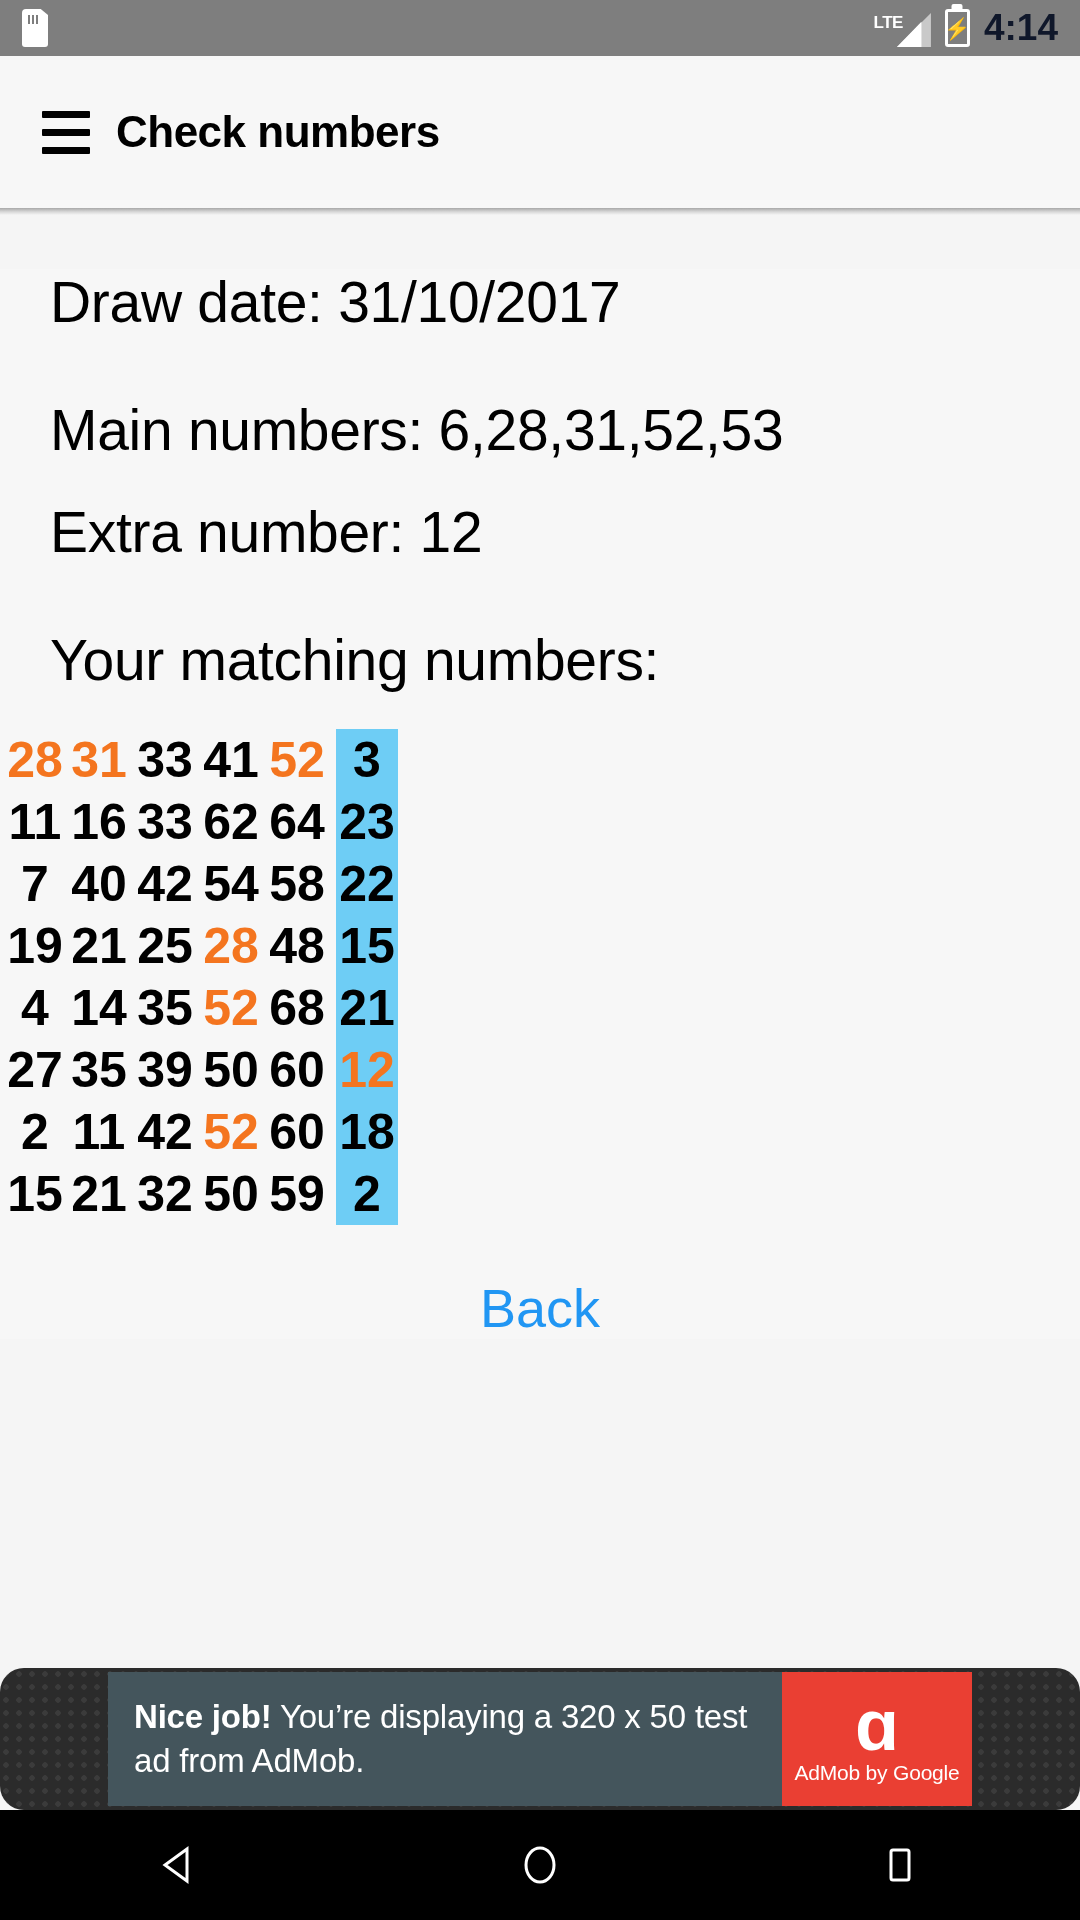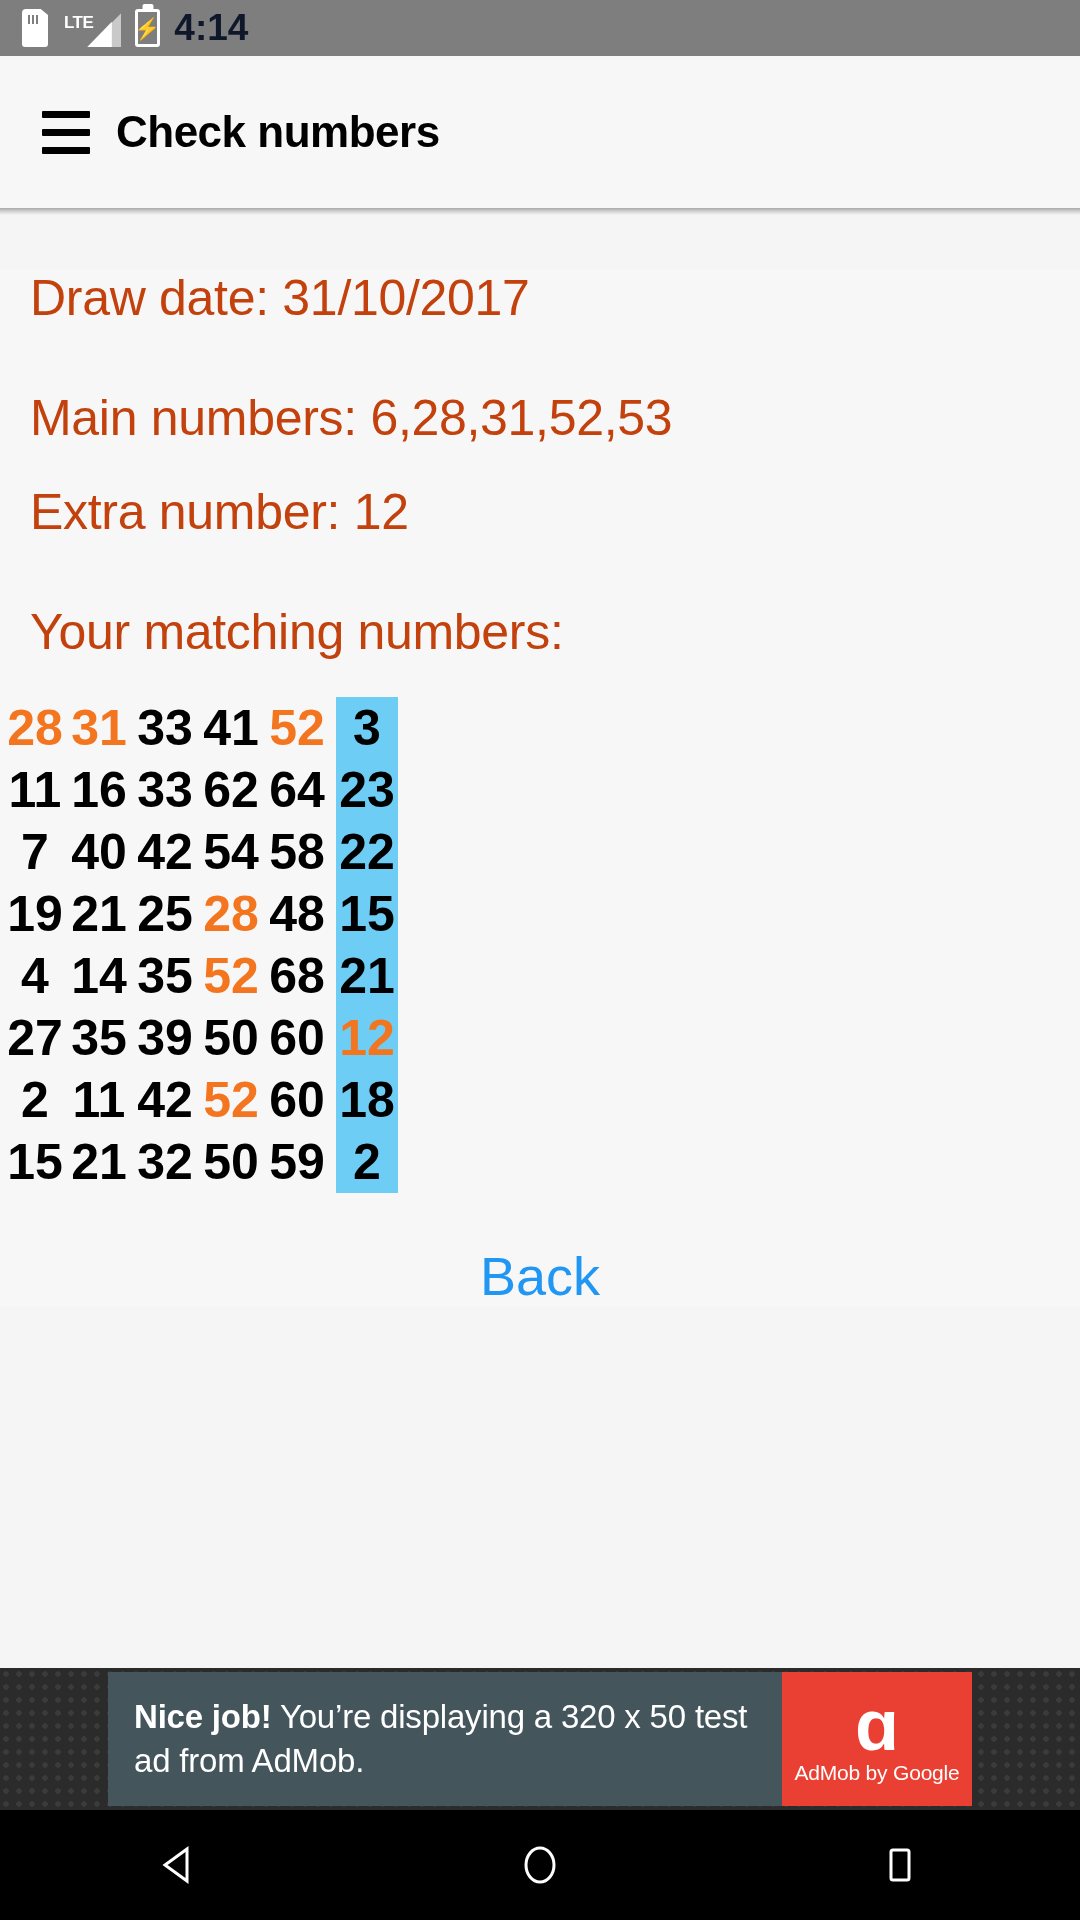--- a/index.html
+++ b/index.html
@@ -7,21 +7,21 @@
     width: 1080px; height: 1920px;
     background: #000;
     font-family: "Liberation Sans", sans-serif;
     overflow: hidden;
   }
   #screen { position: relative; width: 1080px; height: 1920px; background: #f5f5f5; }
 
   
   .statusbar {
     height: 56px; background: #7e7e7e;
-    display: flex; align-items: center; 
+    display: flex; align-items: center; justify-content: space-between;
     padding: 0 22px;
     gap: 16px;
   }
   .sb-right { display: flex; align-items: center; gap: 14px; }
   .sd-icon { width: 26px; height: 38px; position: relative; }
   .sd-body {
     position: absolute; inset: 0; background: #fff;
     border-radius: 4px 4px 3px 3px;
     clip-path: polygon(0 0, 72% 0, 100% 16%, 100% 100%, 0 100%);
   }
@@ -51,21 +51,21 @@
   .app-title { font-size: 44px; font-weight: 700; color: #000; letter-spacing: -0.5px; }
   .appbar-shadow { height: 7px; background: linear-gradient(to bottom, #a8a8a8, #d8d8d8 55%, #f5f5f5); }
 
   
   .content { padding: 0 0 0 0; background: #f7f7f7; }
   .game-row { display: flex; align-items: center; padding: 12px 0 6px 2px; }
   .mm-logo { width: 124px; height: 62px; position: relative; flex: none; }
   .game-label { font-size: 47px; font-weight: 700; color: #000; margin-left: 2px; }
 
   .info-line {
-    font-size: 50px; color: #c2410c; padding-left: 30px;
+    font-size: 57px; color: #000000; padding-left: 50px;
     font-weight: 400; letter-spacing: -0.3px;
   }
   .sp1 { margin-top: 54px; }
   .sp2 { margin-top: 62px; }
   .sp3 { margin-top: 36px; }
   .sp4 { margin-top: 62px; }
 
   
   .grid { margin-top: 36px; }
   .grow { display: flex; align-items: stretch; height: 62px; }
@@ -82,21 +82,21 @@
   
   .back-wrap { text-align: center; margin-top: 52px; }
   .back-btn { font-size: 54px; color: #2196f3; display: inline-block; cursor: pointer; }
 
   
   .ad-outer {
     position: absolute; left: 0; right: 0; bottom: 110px; height: 142px;
     background: #2b2b2b;
     background-image: radial-gradient(circle at 6px 6px, #3b3b3b 2.5px, transparent 3px);
     background-size: 13px 13px;
-    display: flex; align-items: center; justify-content: center;
+    display: flex; align-items: center; justify-content: center; border-radius: 24px;
   }
   .ad-inner { width: 864px; height: 134px; display: flex; }
   .ad-text {
     flex: 1; background: #44555c; color: #fff;
     display: flex; align-items: center; padding: 0 26px;
     font-size: 33px; line-height: 1.32; letter-spacing: -0.2px;
   }
   .ad-text b { font-weight: 700; }
   .ad-logo {
     width: 190px; background: #ea3f33; color: #fff;

